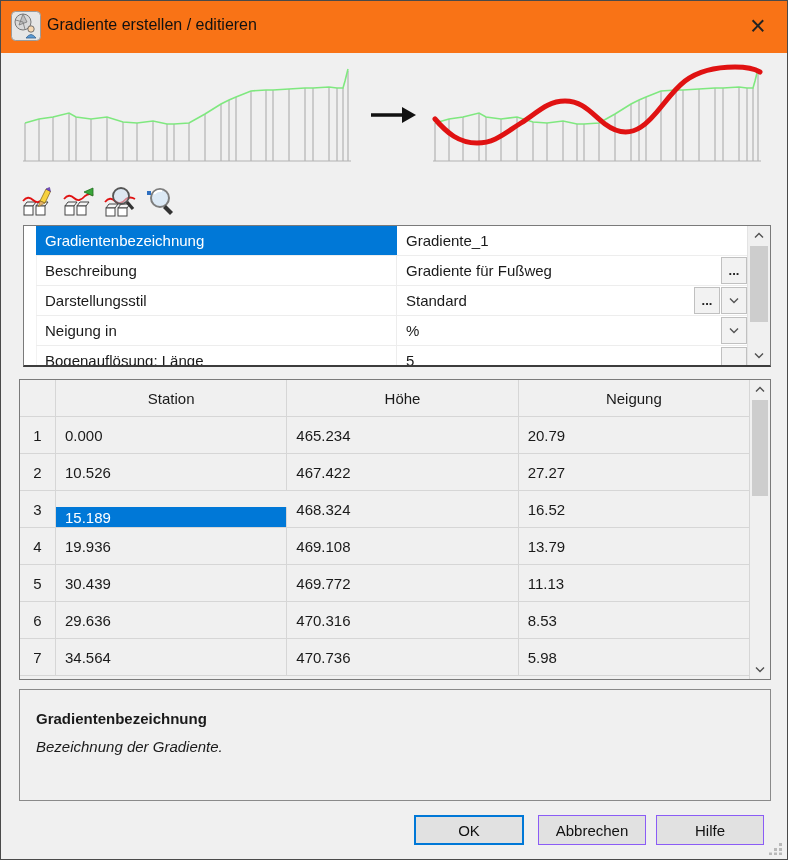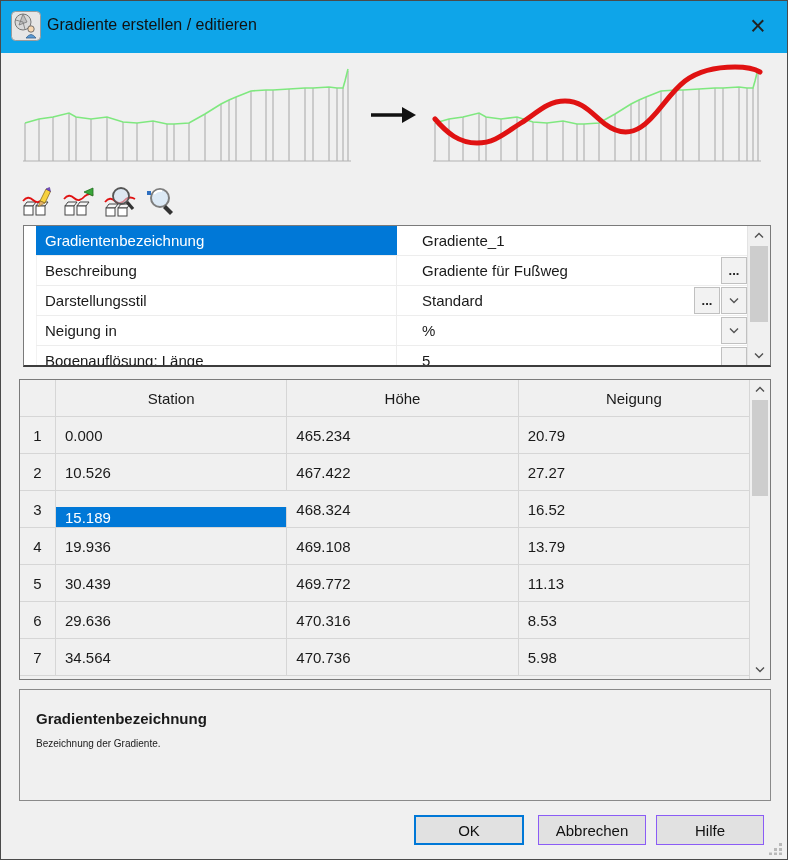--- a/index.html
+++ b/index.html
@@ -1,20 +1,20 @@
 <!DOCTYPE html>
 <html><head>
 <meta charset="utf-8">
 <style>
   html,body{margin:0;padding:0;background:#d8d8d8;}
   .dialog{position:relative;width:788px;height:860px;background:#f0f0f0;
     border:1px solid #4a4a4a;box-sizing:border-box;overflow:hidden;
     font-family:"Liberation Sans",sans-serif;color:#1a1a1a;}
   
-  .titlebar{position:absolute;left:0;top:0;right:0;height:52px;background:#0ea5e9;}
+  .titlebar{position:absolute;left:0;top:0;right:0;height:52px;background:#f97316;}
   .app-icon{position:absolute;left:10px;top:10px;width:30px;height:30px;}
   .title{position:absolute;left:46px;top:15px;font-size:16px;color:#111;}
   .close-btn{position:absolute;right:6px;top:4px;width:46px;height:42px;border:none;
     background:transparent;font-size:27px;font-weight:300;color:#222;cursor:pointer;
     font-family:"Liberation Sans",sans-serif;line-height:40px;}
   
   .preview{position:absolute;left:0;top:54px;width:100%;height:124px;}
   .prof-left{position:absolute;left:18px;top:6px;}
   .arrow-svg{position:absolute;left:368px;top:48px;}
   .prof-right{position:absolute;left:428px;top:6px;}
@@ -23,21 +23,21 @@
   .tool-btn{width:34px;height:34px;border:none;background:transparent;padding:1px;cursor:pointer;}
   
   .propgrid{position:absolute;left:22px;top:224px;width:748px;height:142px;background:#fff;
     border:1px solid #7a7a7a;border-bottom:2px solid #3c3c3c;box-sizing:border-box;overflow:hidden;}
   .pg-gutter{position:absolute;left:0;top:0;bottom:0;width:12px;background:#fff;border-right:1px solid #f2f2f2;}
   .pg-row{position:absolute;left:12px;width:712px;height:30px;border-bottom:1px solid #ededed;box-sizing:border-box;}
   .pg-label{position:absolute;left:0;top:0;bottom:0;width:361px;box-sizing:border-box;
     padding:0 0 0 9px;display:flex;align-items:center;font-size:15px;border-right:1px solid #ededed;cursor:default;}
   .pg-label.selected{background:#0078d7;color:#fff;border-right:1px solid #0078d7;}
   .pg-value{position:absolute;left:362px;right:56px;top:0;bottom:0;display:flex;align-items:center;
-    padding-left:8px;font-size:15px;cursor:text;margin-left:16px;}
+    padding-left:8px;font-size:15px;cursor:text;}
   .pg-btn{position:absolute;top:1px;width:26px;height:27px;background:#f2f2f2;border:1px solid #c0c0c0;
     box-sizing:border-box;display:flex;align-items:center;justify-content:center;
     font-size:13px;font-weight:bold;color:#222;cursor:pointer;padding:0;}
   .pg-btn.r0{right:1px;} .pg-btn.r1{right:28px;}
   .pg-scrollbar{position:absolute;right:0;top:0;bottom:0;width:22px;background:#f0f0f0;border-left:1px solid #e3e3e3;}
   .sb-arrow{position:absolute;left:0;width:22px;height:19px;display:flex;align-items:center;justify-content:center;cursor:pointer;}
   .sb-arrow.up{top:0;} .sb-arrow.down{bottom:0;}
   .pg-thumb{position:absolute;left:2px;top:20px;width:18px;height:76px;background:#cdcdcd;cursor:pointer;}
   
   .dtable{position:absolute;left:18px;top:378px;width:752px;height:301px;background:#f0f0f0;
@@ -49,21 +49,21 @@
   .tcell.hdr{justify-content:center;cursor:default;}
   .tcell.num{justify-content:center;cursor:pointer;}
   .tcell.val{padding-left:9px;cursor:pointer;}
   .tcell.sel{background:#0078d7;color:#fff;margin-top:16px;}
   .t-scrollbar{position:absolute;right:0;top:0;bottom:0;width:20px;background:#f0f0f0;border-left:1px solid #d6d6d6;}
   .t-thumb{position:absolute;left:2px;top:20px;width:16px;height:96px;background:#cdcdcd;cursor:pointer;}
   
   .descbox{position:absolute;left:18px;top:688px;width:752px;height:112px;background:#f0f0f0;
     border:1px solid #8a8a8a;box-sizing:border-box;padding:20px 16px;}
   .desc-title{font-size:15px;font-weight:bold;margin-bottom:11px;}
-  .desc-text{font-size:10px;}
+  .desc-text{font-size:15px;font-style:italic;}
   
   .btn{position:absolute;top:814px;height:30px;background:#e1e1e1;border:1px solid #8b5cf6;
     font-size:15px;font-family:"Liberation Sans",sans-serif;color:#111;cursor:pointer;box-sizing:border-box;}
   .btn.ok{left:413px;width:110px;border:2px solid #0078d7;}
   .btn.cancel{left:537px;width:108px;}
   .btn.help{left:655px;width:108px;}
   .grip{position:absolute;right:4px;bottom:4px;width:14px;height:14px;cursor:nwse-resize;}
 </style>
 </head>
 <body>

